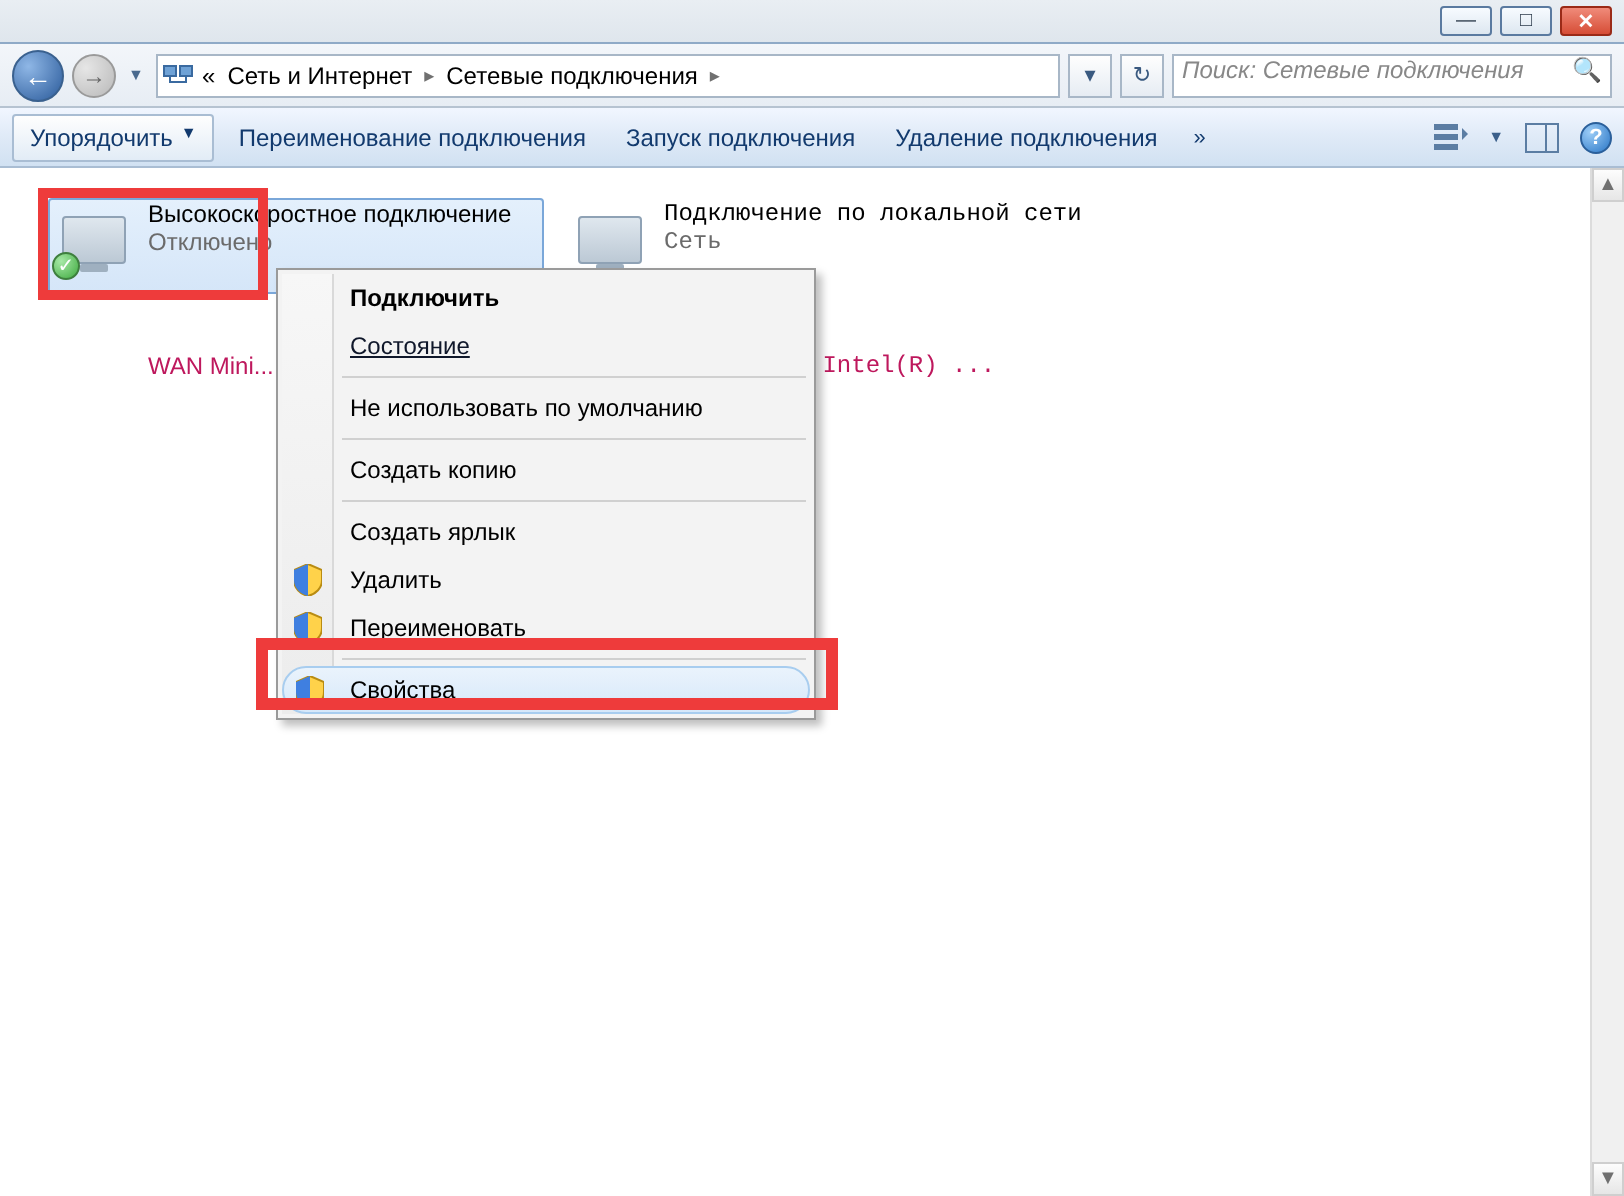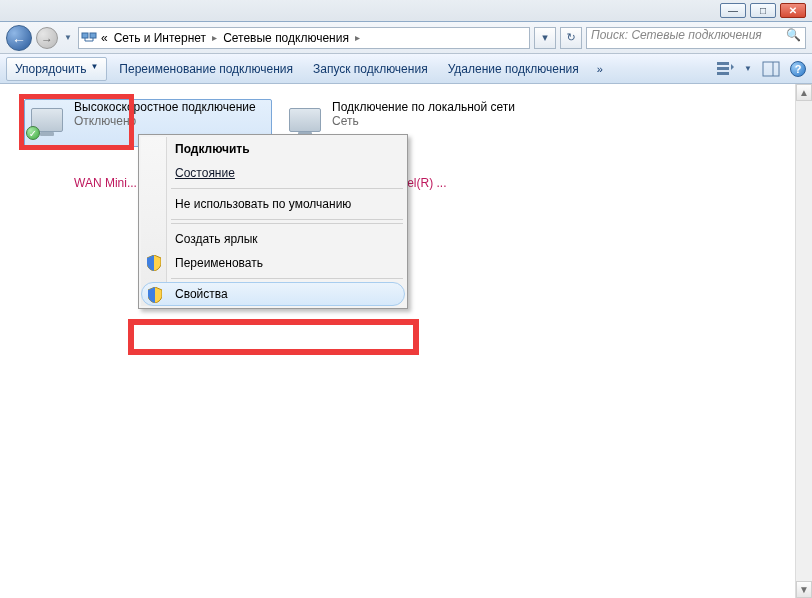--- a/index.html
+++ b/index.html
@@ -152,21 +152,21 @@
     left:0; right:0; top:84px; bottom:0;
     background:#fff;
     overflow:hidden;
   }
   .conn {
     position:absolute;
     display:flex; gap:6px;
     align-items:flex-start;
   }
   .conn1 { left:26px; top:16px; width:244px;}
-  .conn2 { left:284px; top:16px; width:260px;}
+  .conn2 { left:284px; top:16px; width:260px;font-family:Liberation Mono, monospace;}
   .conn .icon-wrap {
     width:42px; height:40px; position:relative;
     display:flex; align-items:center; justify-content:center;
   }
   .pc-icon {
     width:32px; height:24px;
     background: linear-gradient(#dfe7ee,#bcc9d5);
     border:1px solid #8fa2b5;
     border-radius:2px;
     position:relative;
@@ -361,29 +361,39 @@
 
   <div class="hl-conn1" style="top:10px;"></div>
 
   <div class="ctxmenu" style="top:50px;">
     <div class="gutter"></div>
     <div class="mi bold">Подключить</div>
     <div class="mi disabled">Состояние</div>
     <div class="msep"></div>
     <div class="mi">Не использовать по умолчанию</div>
     <div class="msep"></div>
+    <div class="mi">Создать копию</div>
     <div class="msep"></div>
     <div class="mi">Создать ярлык</div>
     <div class="mi">
       <span class="shield">
         <svg viewBox="0 0 14 16">
             <path d="M7 0 L14 3 V8 C14 12 11 15 7 16 C3 15 0 12 0 8 V3 Z" fill="#ffd24a" stroke="#b98c12"></path>
             <path d="M7 0 L7 16 C3 15 0 12 0 8 V3 Z" fill="#3f7fe0"></path>
           </svg>
       </span>
+      <span>Удалить</span>
+    </div>
+    <div class="mi">
+      <span class="shield">
+        <svg viewBox="0 0 14 16">
+            <path d="M7 0 L14 3 V8 C14 12 11 15 7 16 C3 15 0 12 0 8 V3 Z" fill="#ffd24a" stroke="#b98c12"></path>
+            <path d="M7 0 L7 16 C3 15 0 12 0 8 V3 Z" fill="#3f7fe0"></path>
+          </svg>
+      </span>
       <span>Переименовать</span>
     </div>
     <div class="msep"></div>
     <div class="mi hover">
       <span class="shield">
         <svg viewBox="0 0 14 16">
             <path d="M7 0 L14 3 V8 C14 12 11 15 7 16 C3 15 0 12 0 8 V3 Z" fill="#ffd24a" stroke="#b98c12"></path>
             <path d="M7 0 L7 16 C3 15 0 12 0 8 V3 Z" fill="#3f7fe0"></path>
           </svg>
       </span>

